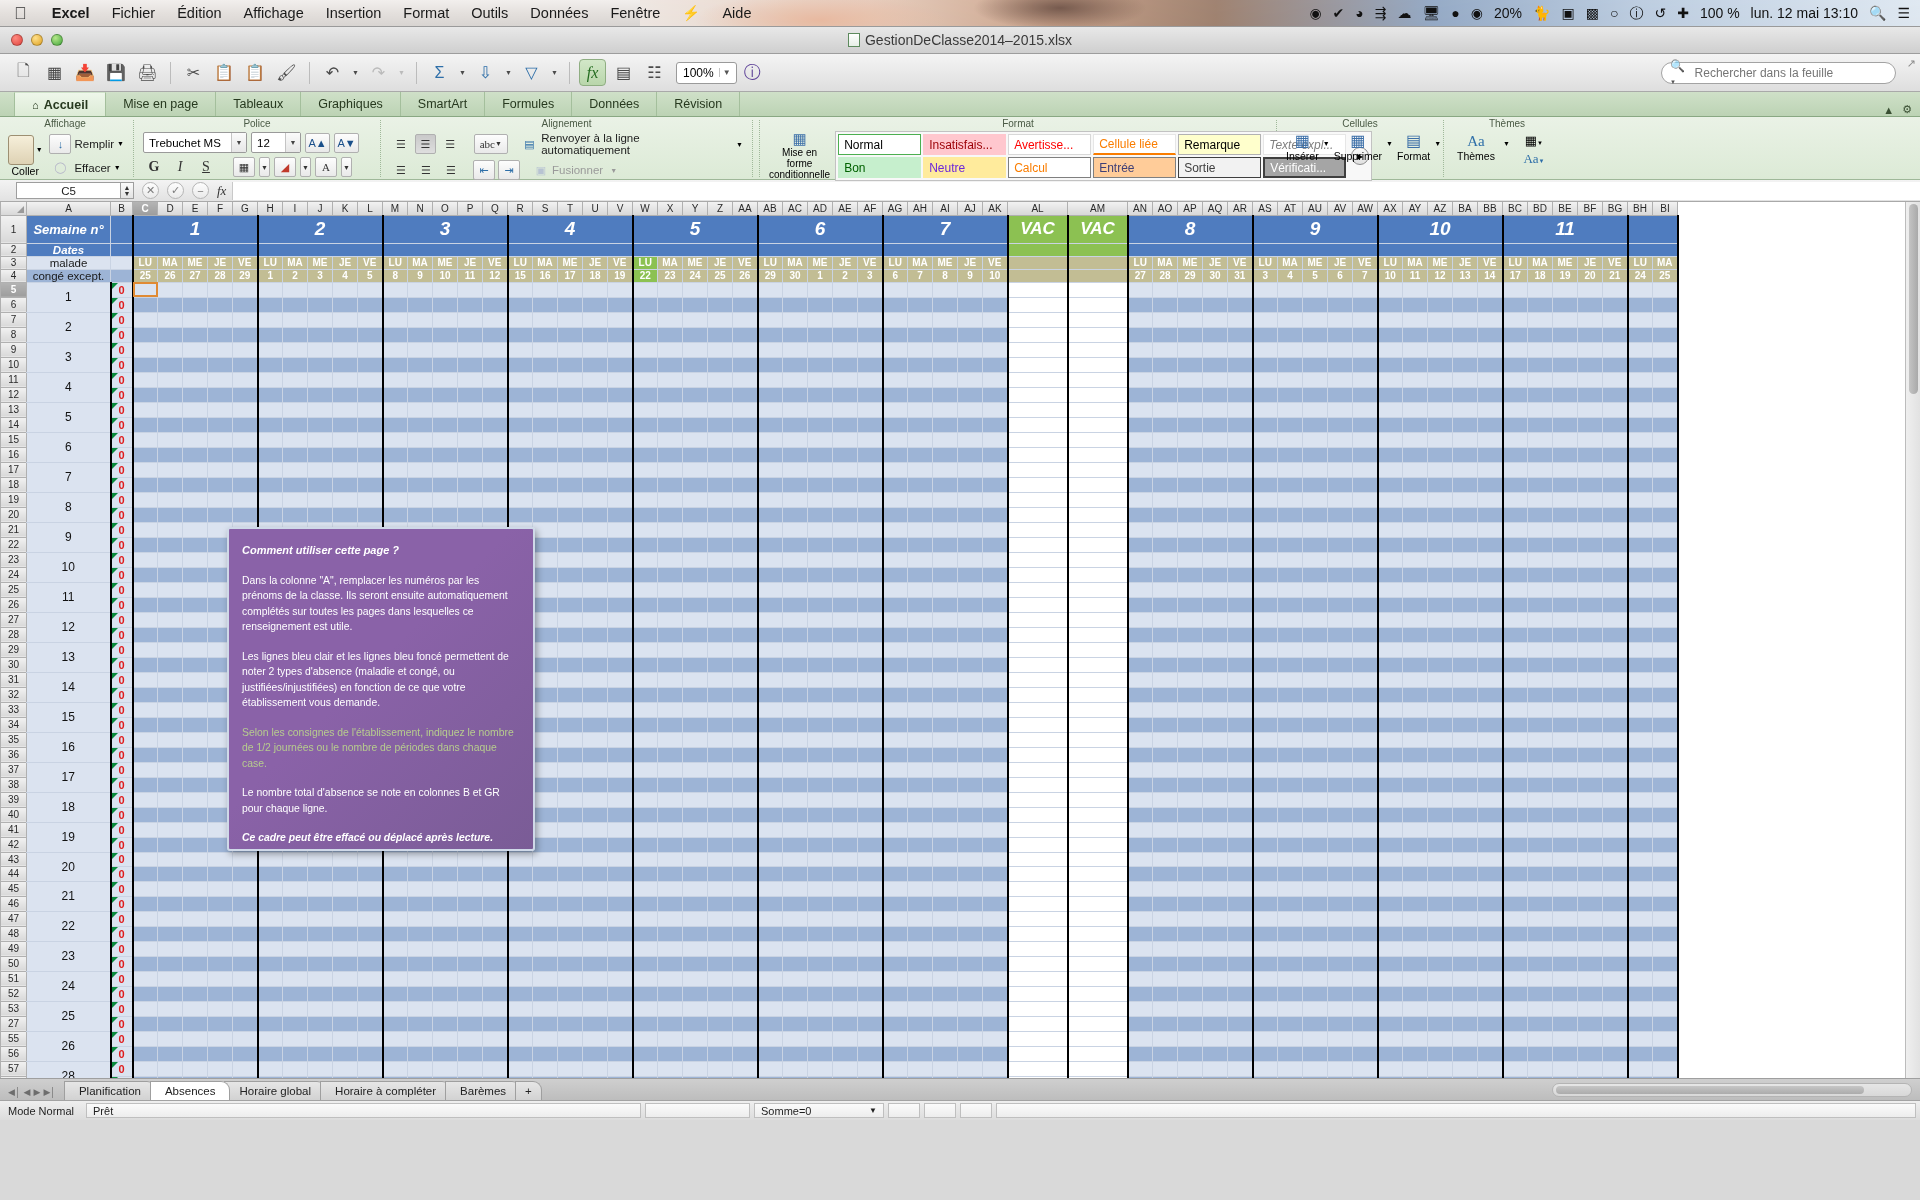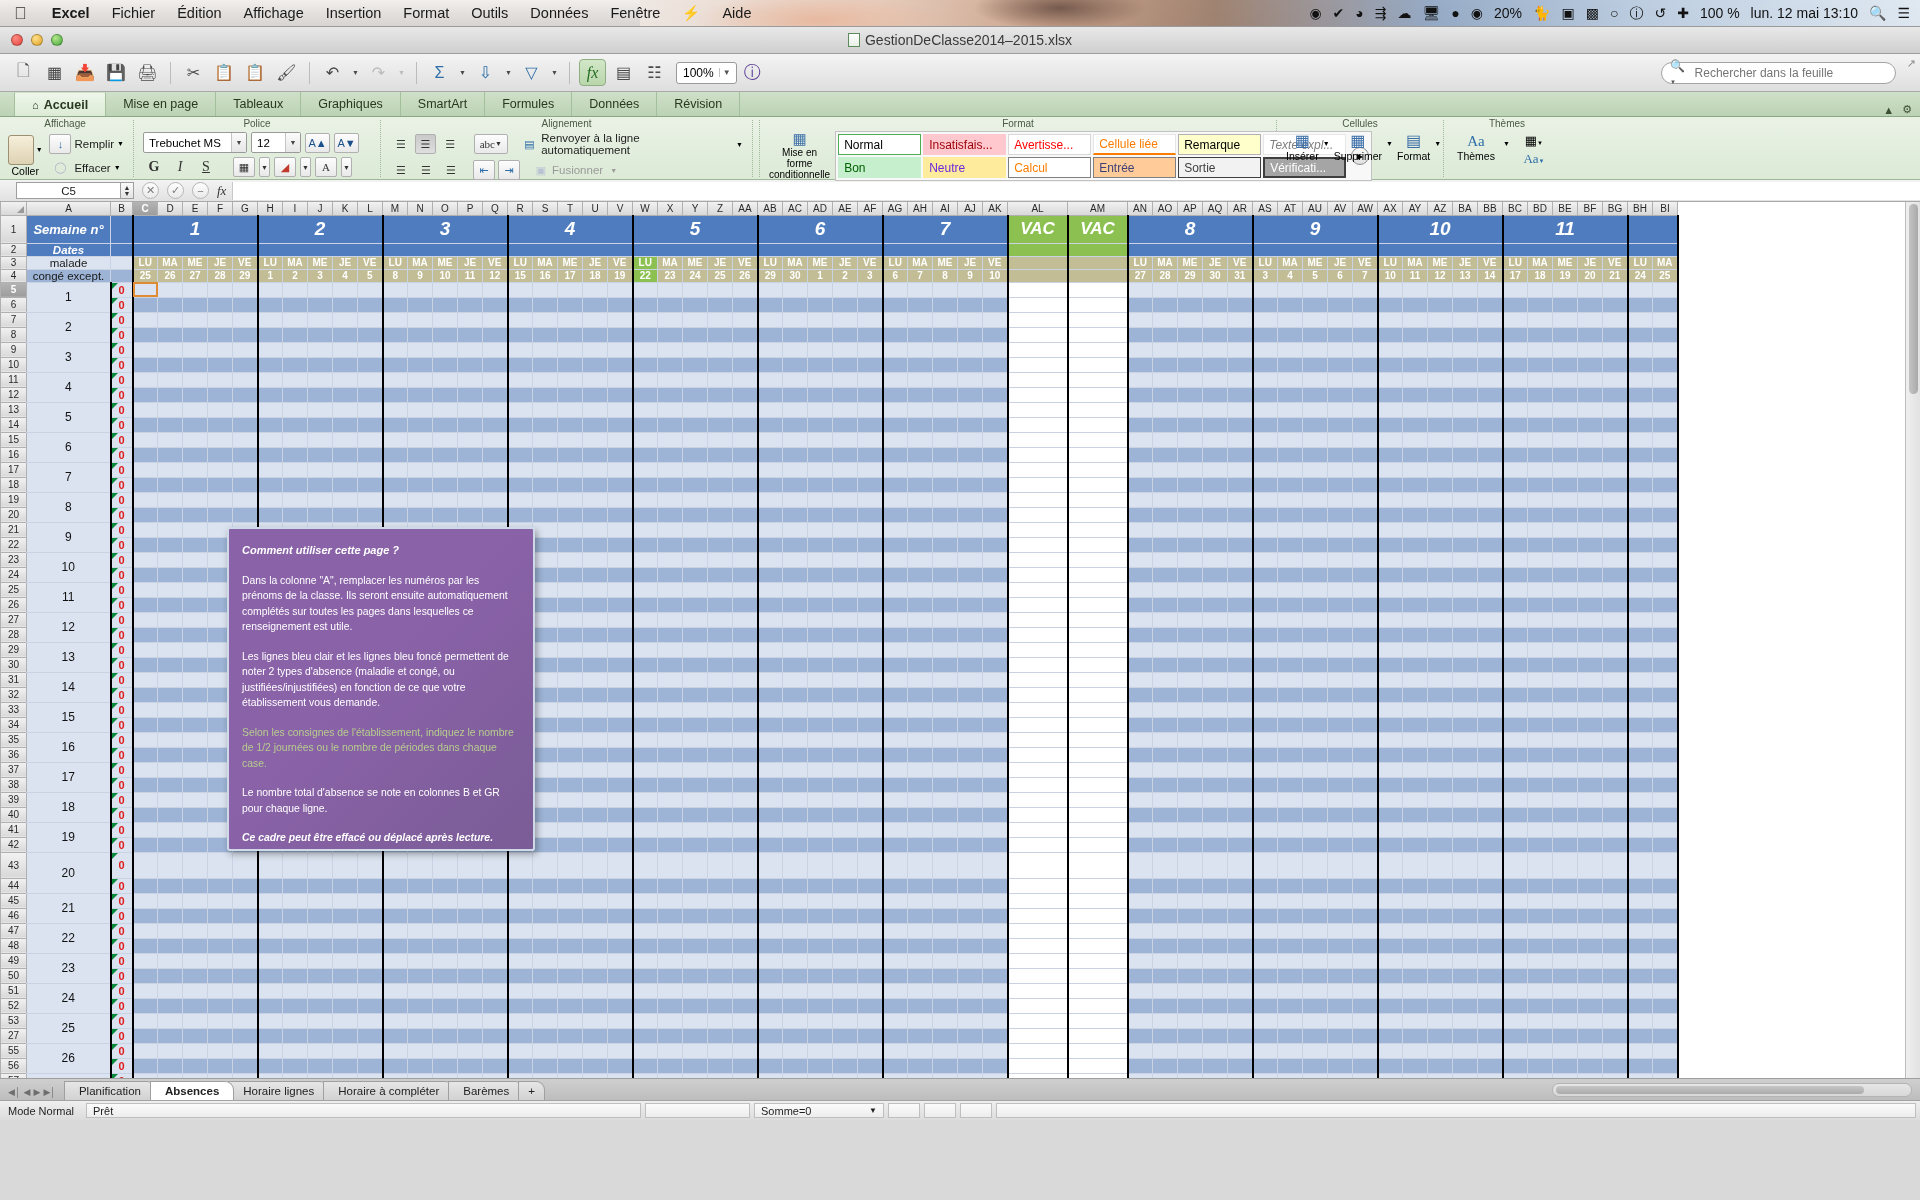--- a/index.html
+++ b/index.html
@@ -193,21 +193,21 @@
      border-radius:5px; background:linear-gradient(to right,#c4c4c4,#a9a9a9); }
 
   
   #tabbar { height:22px; background:linear-gradient(#cfcfcf,#bdbdbd); display:flex;
      align-items:flex-end; border-top:1px solid #9f9f9f; position:relative; }
   .navbtns { display:flex; align-items:center; gap:3px; padding:0 8px 3px 8px; font-size:9px; color:#6d6d6d;}
   .stab { height:19px; padding:0 14px; display:flex; align-items:center; font-size:11.5px;
      background:linear-gradient(#e6e6e6,#d2d2d2); color:#222;
      border:1px solid #9f9f9f; border-bottom:none;
      border-radius:0 9px 0 0; margin-right:-6px; }
-  .stab.active { background:#fff; font-weight:bold; z-index:3; }
+  .stab.active { background:#fff; font-weight:normal; z-index:3; }
   .stab.plus { border-radius:0 9px 0 0; padding:0 9px; }
   .hscrollwrap { margin-left:auto; width:360px; height:14px; margin-bottom:3px; margin-right:8px;
      background:linear-gradient(#e6e6e6,#d8d8d8); border:1px solid #b4b4b4; border-radius:7px;}
   .hthumb { width:86%; height:8px; margin:2px 0 0 3px; border-radius:4px;
      background:linear-gradient(#c6c6c6,#ababab); }
 
   
   #statusbar { height:20px; background:linear-gradient(#efefef,#dcdcdc);
     border-top:1px solid #a3a3a3; display:flex; align-items:center; font-size:11px; color:#1f1f1f; }
   .sbseg { height:15px; border:1px solid #bfbfbf; background:linear-gradient(#fbfbfb,#ededed);
@@ -3252,21 +3252,21 @@
             <td class="c rowdark"></td>
             <td class="c rowdark" style="border-right: 2px solid rgb(0, 0, 0);"></td>
             <td class="c rowdark"></td>
             <td class="c rowdark"></td>
             <td class="c rowdark"></td>
             <td class="c rowdark"></td>
             <td class="c rowdark" style="border-right: 2px solid rgb(0, 0, 0);"></td>
             <td class="c rowdark"></td>
             <td class="c rowdark" style="border-right: 2px solid rgb(0, 0, 0);"></td>
           </tr>
-          <tr style="height: 26px;">
+          <tr style="height: 14px;">
             <td class="rowhdr">43</td>
             <td class="c namecell" rowspan="2">20</td>
             <td class="c bcell" style="background: rgb(219, 227, 240);">0</td>
             <td class="c rowlight"></td>
             <td class="c rowlight"></td>
             <td class="c rowlight"></td>
             <td class="c rowlight"></td>
             <td class="c rowlight" style="border-right: 2px solid rgb(0, 0, 0);"></td>
             <td class="c rowlight"></td>
             <td class="c rowlight"></td>
@@ -4300,21 +4300,21 @@
       <span>▶│</span>
     </div>
     <div id="tabs-container" style="display:flex;align-items:flex-end">
         <div class="stab">
           <span>Planification</span>
         </div>
         <div class="stab active">
           <span>Absences</span>
         </div>
         <div class="stab">
-          <span>Horaire lignes</span>
+          <span>Horaire global</span>
         </div>
         <div class="stab">
           <span>Horaire à compléter</span>
         </div>
         <div class="stab">
           <span>Barèmes</span>
         </div>
         <div class="stab plus">+</div>
       </div>
     <div class="hscrollwrap">

